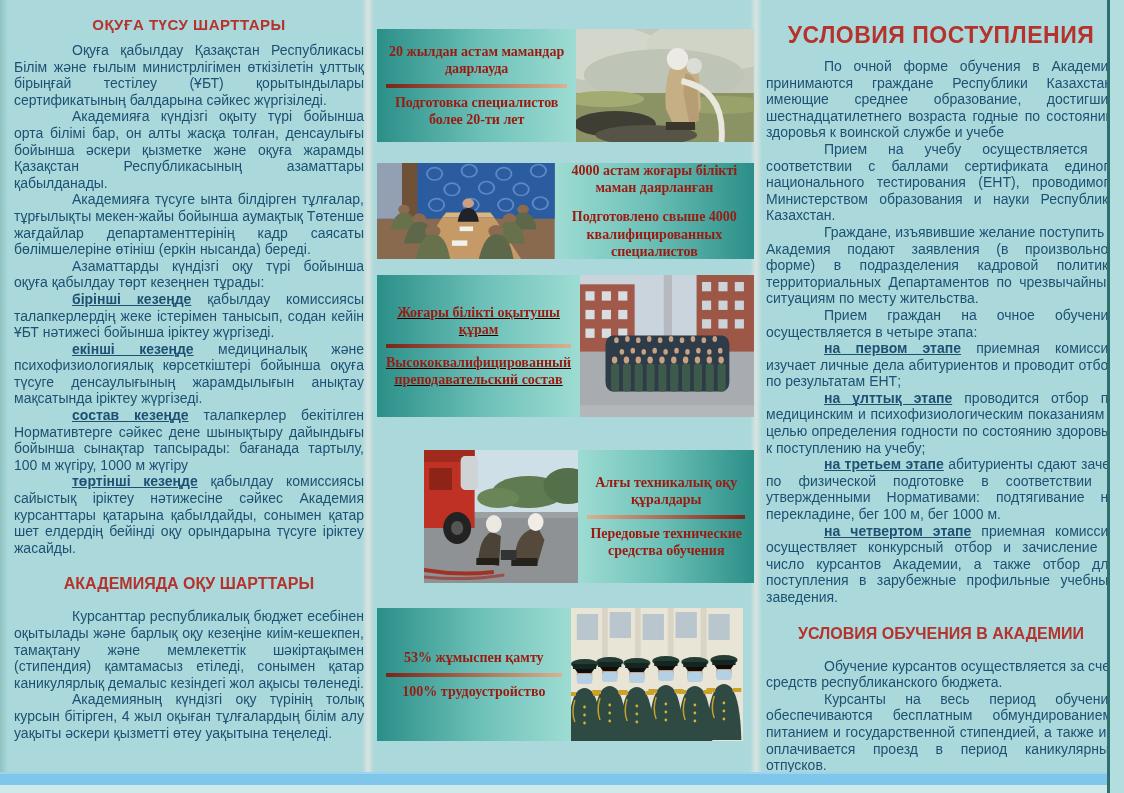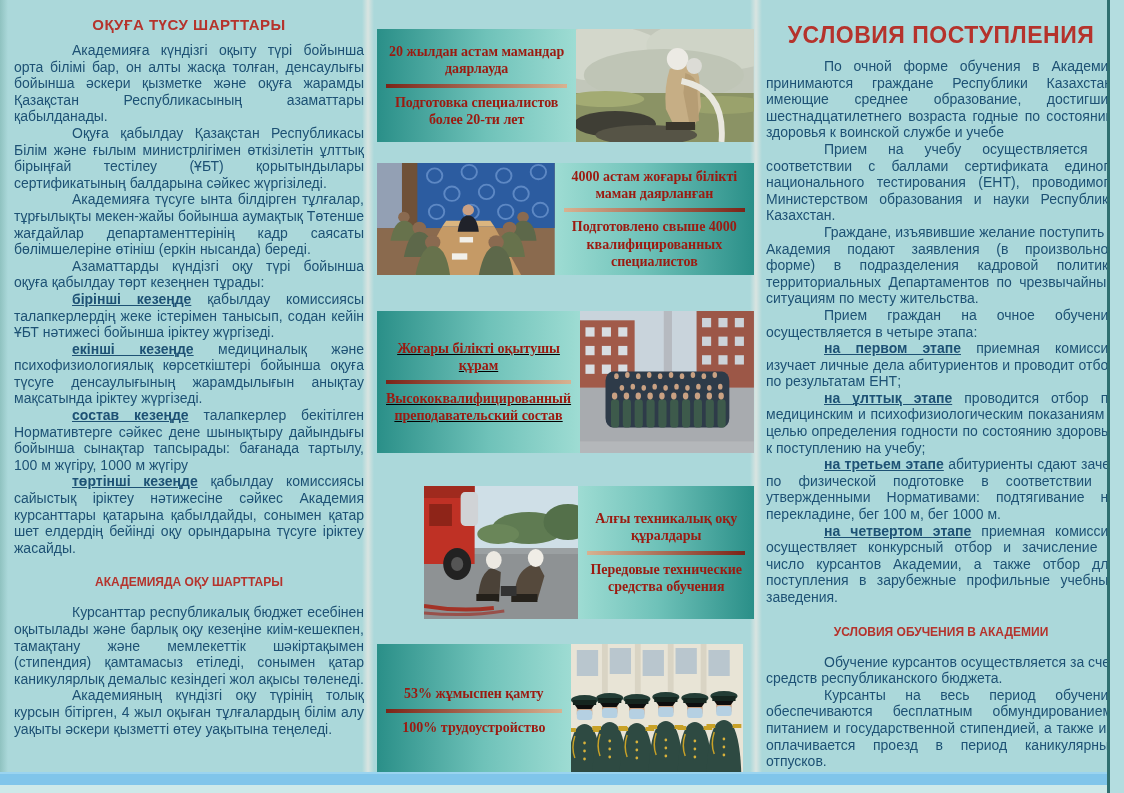--- a/index.html
+++ b/index.html
@@ -16,29 +16,29 @@
   .edge-right{position:absolute;left:1110px;top:0;width:14px;height:793px;background:#b4dde0;}
   .bottom-bar{position:absolute;left:0;top:772px;width:1124px;height:13px;background:#80c5ea;
               border-top:2px solid #9ad4f0;}
   .bottom-strip{position:absolute;left:0;top:785px;width:1124px;height:8px;background:#cde9e9;}
 
   
   .col-left{position:absolute;left:14px;top:10px;width:350px;}
   .col-right{position:absolute;left:766px;top:12px;width:350px;}
   .col-title{color:#b5332c;text-align:center;font-weight:bold;font-size:15px;margin:6px 0 9px 0;letter-spacing:.5px;}
   .col-right .col-title{font-size:23px;margin-top:10px;}
-  .col-subtitle{color:#b5332c;text-align:center;font-weight:bold;font-size:12px;margin:19px 0 15px 0;}
+  .col-subtitle{color:#b5332c;text-align:center;font-weight:bold;font-size:16px;margin:19px 0 15px 0;}
   .para{color:#1d5174;font-size:14px;line-height:16.6px;text-align:justify;margin:0;text-indent:34px;}
   .lead{font-weight:bold;text-decoration:underline;margin-left:24px;}
 
   
   .col-mid{position:absolute;left:377px;top:29px;width:377px;}
   .block{display:flex;overflow:hidden;}
   .b1{height:113px;margin-bottom:21px;}
-  .b2{height:112px;margin-bottom:36px;}
+  .b2{height:96px;margin-bottom:16px;}
   .b3{height:142px;margin-bottom:33px;text-decoration:underline;}
   .b4{height:133px;margin-bottom:25px;padding-left:47px;}
   .b5{height:133px;width:366px;}
   .banner{flex:1.02;display:flex;flex-direction:column;justify-content:center;align-items:center;
           padding:4px 9px;text-align:center;color:#9b1a10;
           font-family:"Liberation Serif",serif;font-weight:bold;font-size:14px;line-height:1.22;}
   .banner.dark-left{background:linear-gradient(90deg,#2a8f88 0%,#6fc2b9 55%,#9edcd3 100%);}
   .banner.dark-right{background:linear-gradient(270deg,#2a8f88 0%,#6fc2b9 55%,#9edcd3 100%);}
   .divider{align-self:stretch;height:4px;margin:6px 0;}
   .dark-left .divider{background:linear-gradient(90deg,#7b2418,#d7b291);}
@@ -49,22 +49,22 @@
 </head>
 <body>
 
 <div class="page">
   <div class="edge-left"></div>
   <div class="fold fold-1"></div>
   <div class="fold fold-2"></div>
 
   <div class="col-left">
     <div class="col-title">ОҚУҒА ТҮСУ ШАРТТАРЫ</div>
+    <p class="para"><span class="lead"></span><span>Оқуға қабылдау Қазақстан Республикасы Білім және ғылым министрлігімен өткізілетін ұлттық бірыңғай тестілеу (ҰБТ) қорытындылары сертификатының балдарына сәйкес жүргізіледі.</span></p>
     <p class="para"><span class="lead"></span><span>Академияға күндізгі оқыту түрі бойынша орта білімі бар, он алты жасқа толған, денсаулығы бойынша әскери қызметке және оқуға жарамды Қазақстан Республикасының азаматтары қабылданады.</span></p>
-    <p class="para"><span class="lead"></span><span>Оқуға қабылдау Қазақстан Республикасы Білім және ғылым министрлігімен өткізілетін ұлттық бірыңғай тестілеу (ҰБТ) қорытындылары сертификатының балдарына сәйкес жүргізіледі.</span></p>
     <p class="para"><span class="lead"></span><span>Академияға түсуге ынта білдірген тұлғалар, тұрғылықты мекен-жайы бойынша аумақтық Төтенше жағдайлар департаменттерінің кадр саясаты бөлімшелеріне өтініш (еркін нысанда) береді.</span></p>
     <p class="para"><span class="lead"></span><span>Азаматтарды күндізгі оқу түрі бойынша оқуға қабылдау төрт кезеңнен тұрады:</span></p>
     <p class="para"><span class="lead">бірінші кезеңде</span><span> қабылдау комиссиясы талапкерлердің жеке істерімен танысып, содан кейін ҰБТ нәтижесі бойынша іріктеу жүргізеді.</span></p>
     <p class="para"><span class="lead">екінші кезеңде</span><span> медициналық және психофизиологиялық көрсеткіштері бойынша оқуға түсуге денсаулығының жарамдылығын анықтау мақсатында іріктеу жүргізеді.</span></p>
     <p class="para"><span class="lead">состав кезеңде</span><span> талапкерлер бекітілген Нормативтерге сәйкес дене шынықтыру дайындығы бойынша сынақтар тапсырады: бағанада тартылу, 100 м жүгіру, 1000 м жүгіру</span></p>
     <p class="para"><span class="lead">төртінші кезеңде</span><span> қабылдау комиссиясы сайыстық іріктеу нәтижесіне сәйкес Академия курсанттары қатарына қабылдайды, сонымен қатар шет елдердің бейінді оқу орындарына түсуге іріктеу жасайды.</span></p>
     <div class="col-subtitle">АКАДЕМИЯДА ОҚУ ШАРТТАРЫ</div>
     <p class="para"><span class="lead"></span><span>Курсанттар республикалық бюджет есебінен оқытылады және барлық оқу кезеңіне киім-кешекпен, тамақтану және мемлекеттік шәкіртақымен (стипендия) қамтамасыз етіледі, сонымен қатар каникулярлық демалыс кезіндегі жол ақысы төленеді.</span></p>
     <p class="para"><span class="lead"></span><span>Академияның күндізгі оқу түрінің толық курсын бітірген, 4 жыл оқыған тұлғалардың білім алу уақыты әскери қызметті өтеу уақытына теңеледі.</span></p>
   </div>

